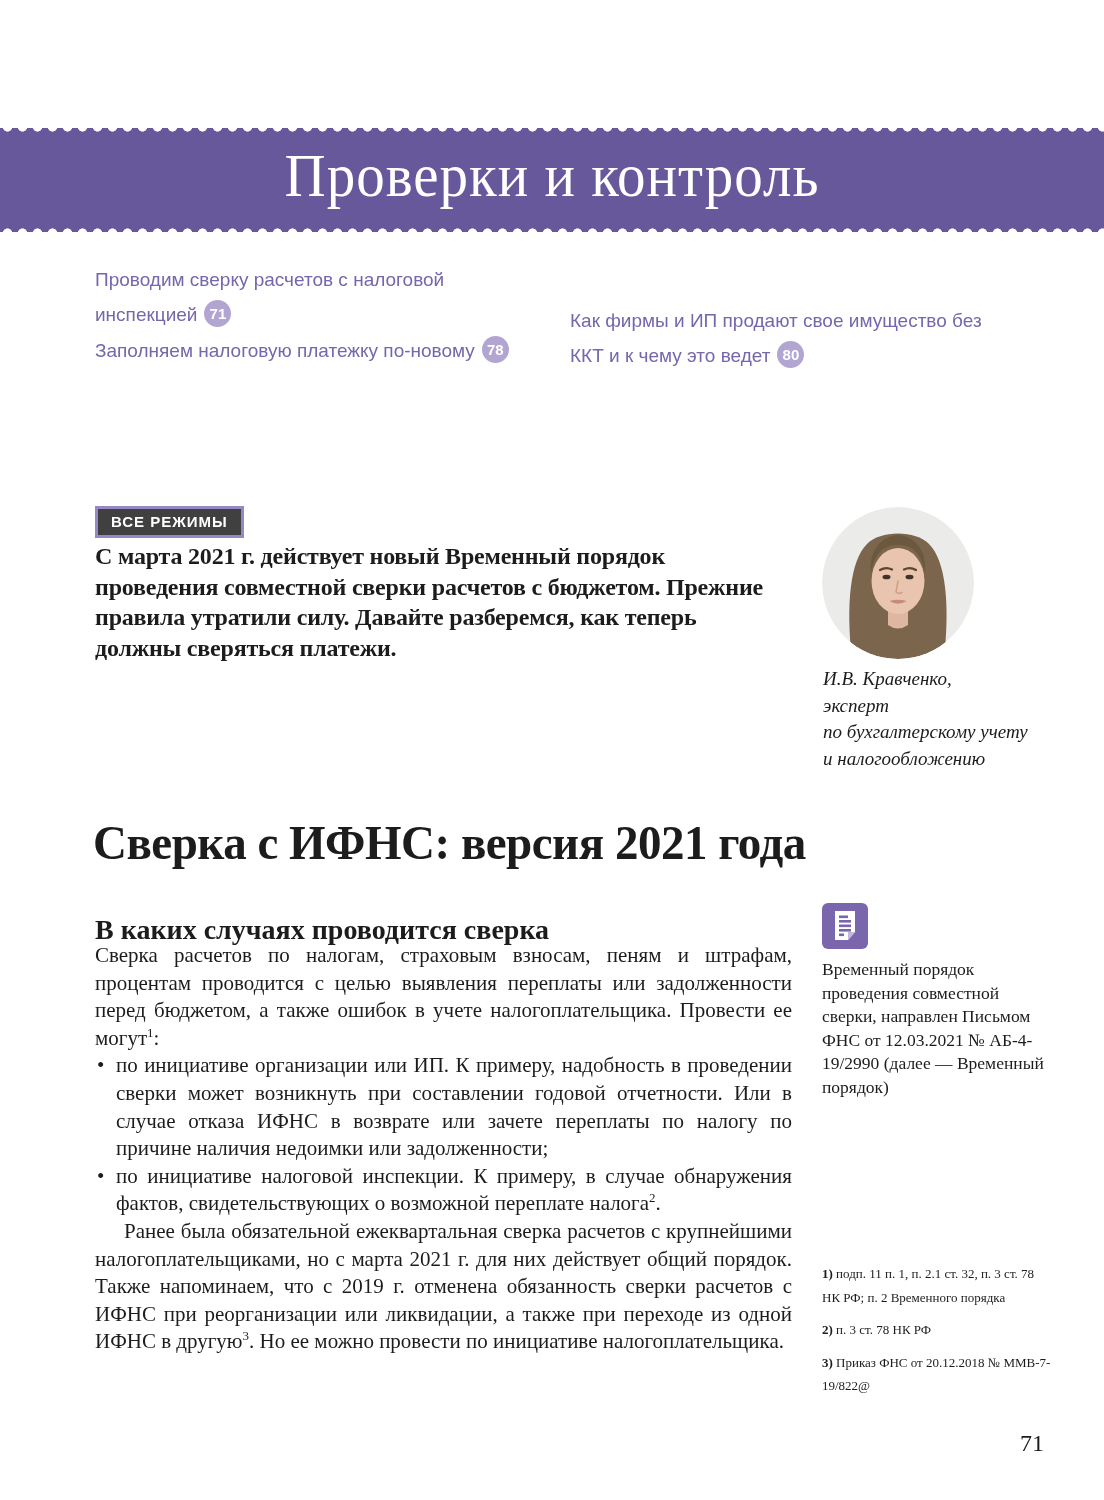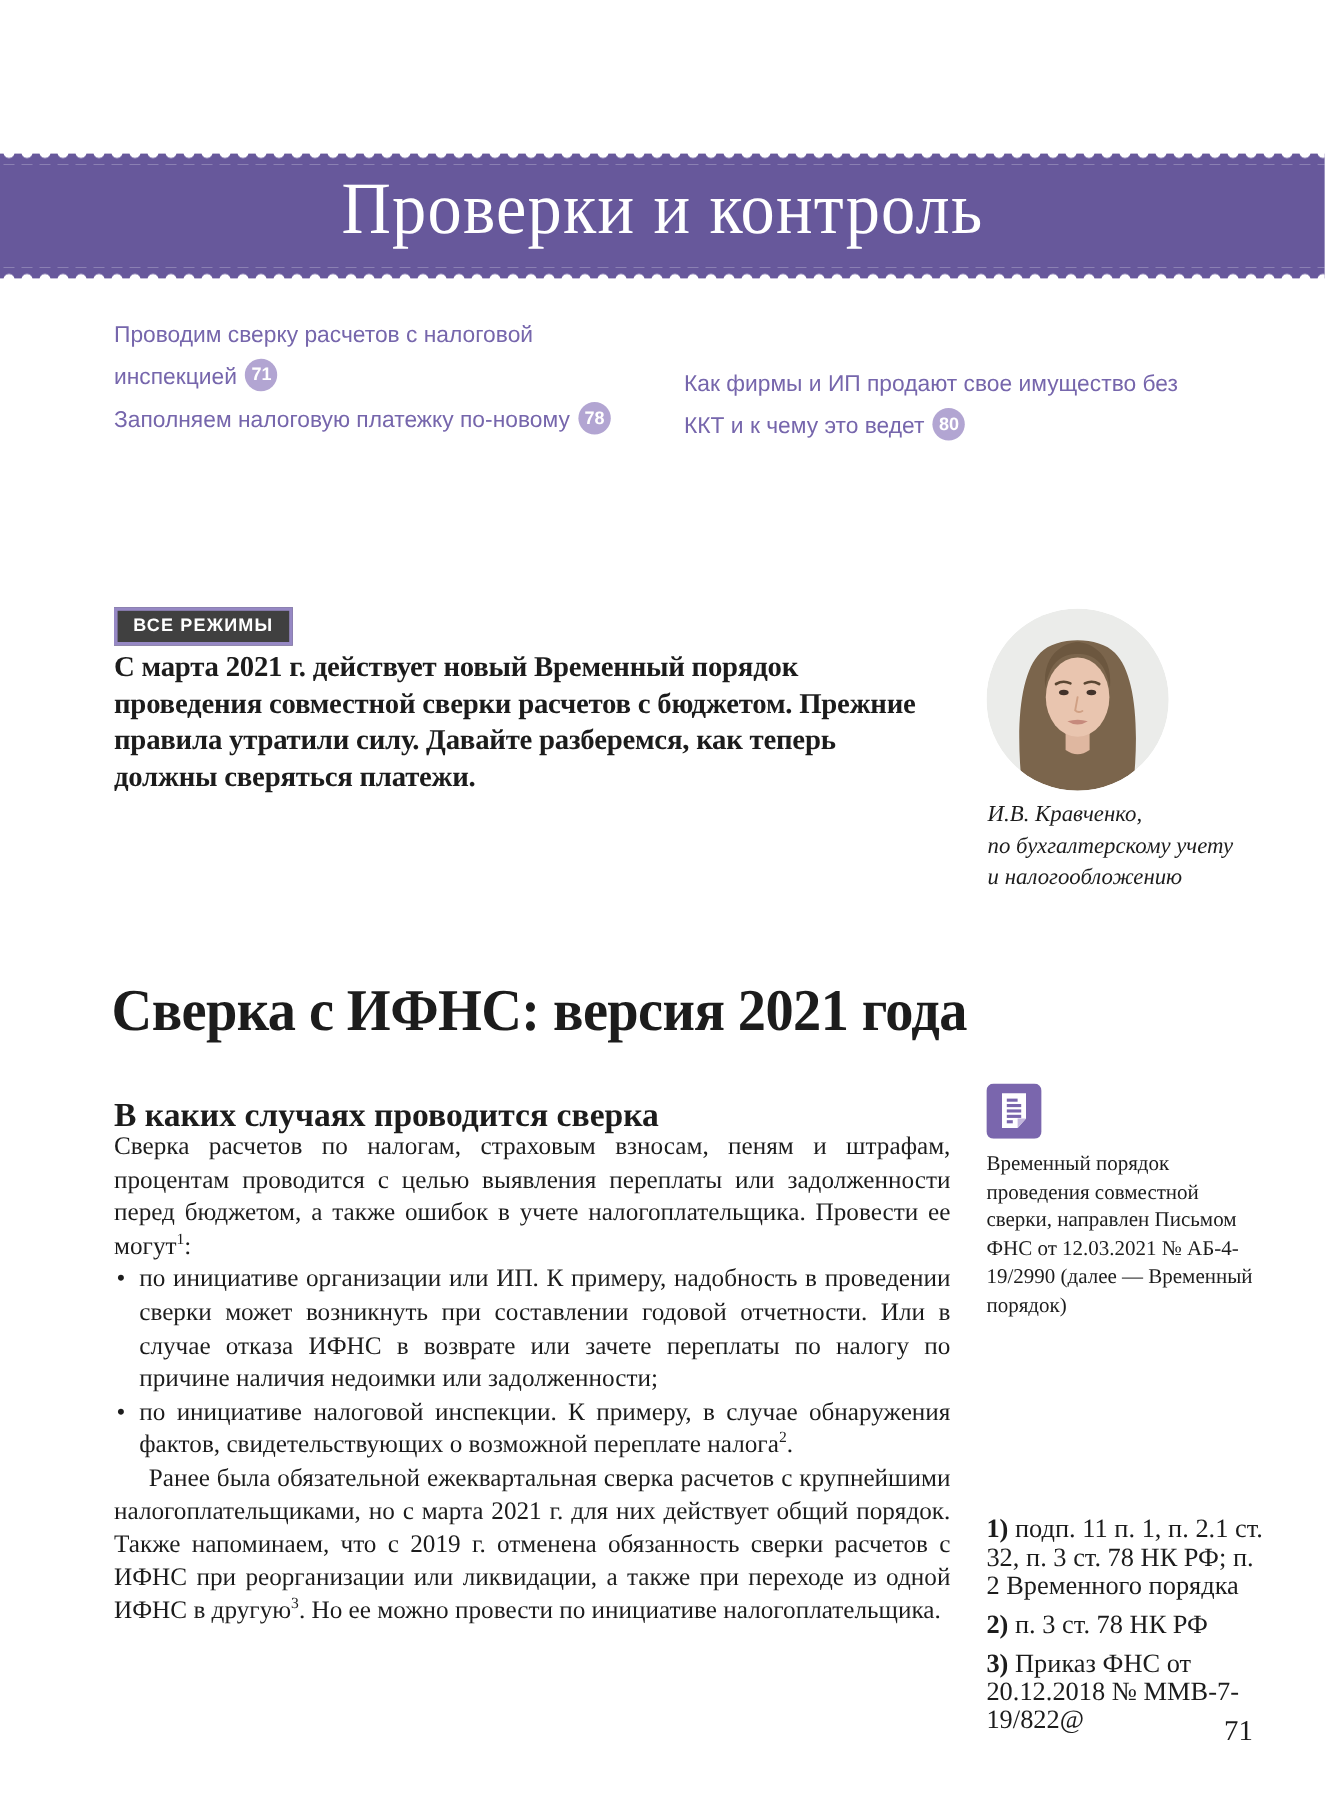--- a/index.html
+++ b/index.html
@@ -56,21 +56,21 @@
   .bullets{margin:0;padding:0;list-style:none;}
   .bullets li{position:relative;padding-left:21px;}
   .bullets li::before{content:"\2022";position:absolute;left:2px;top:0;}
   .p-indent{text-indent:29px;}
 
   
   .doc-icon{position:absolute;left:822px;top:903px;width:46px;height:46px;}
   .side-note{position:absolute;left:822px;top:958px;width:232px;
       font-size:17.5px;line-height:23.5px;}
   .footnotes{position:absolute;left:822px;top:1262px;width:232px;
-      font-size:22px;line-height:23.5px;}
+      font-size:13px;line-height:23.5px;}
   .footnote{margin:0 0 9px 0;}
   .footnote b{font-weight:bold;}
 
   
   .page-num{position:absolute;right:60px;top:1430px;font-size:24px;}
 </style>
 </head>
 <body>
 
 <div class="banner">
@@ -115,20 +115,21 @@
       <ellipse cx="64.5" cy="70" rx="4" ry="2.3" fill="#41322a"></ellipse>
       <ellipse cx="87.5" cy="70" rx="4" ry="2.3" fill="#41322a"></ellipse>
       <path d="M76 74 L74 85 Q76.5 87.5 80 85.5" stroke="#d0a084" stroke-width="1.6" fill="none" stroke-linecap="round"></path>
       <path d="M67.5 94 Q76 99.5 84.5 94 Q76 91.5 67.5 94 Z" fill="#c68a7c"></path>
     </g>
   </svg>
 </div>
 
 <div class="author-caption">
   <div>И.В. Кравченко,</div>
+  <div>эксперт</div>
   <div>по бухгалтерскому учету</div>
   <div>и налогообложению</div>
 </div>
 
 <h1 class="h1">Сверка с ИФНС: версия 2021 года</h1>
 <h2 class="h2">В каких случаях проводится сверка</h2>
 
 <div class="body-col">
   <p><span>Сверка расчетов по налогам, страховым взносам, пеням и штрафам, процентам проводится с целью выявления переплаты или задолженности перед бюджетом, а также ошибок в учете налогоплательщика. Провести ее могут</span><sup>1</sup><span>:</span></p>
   <ul class="bullets">

